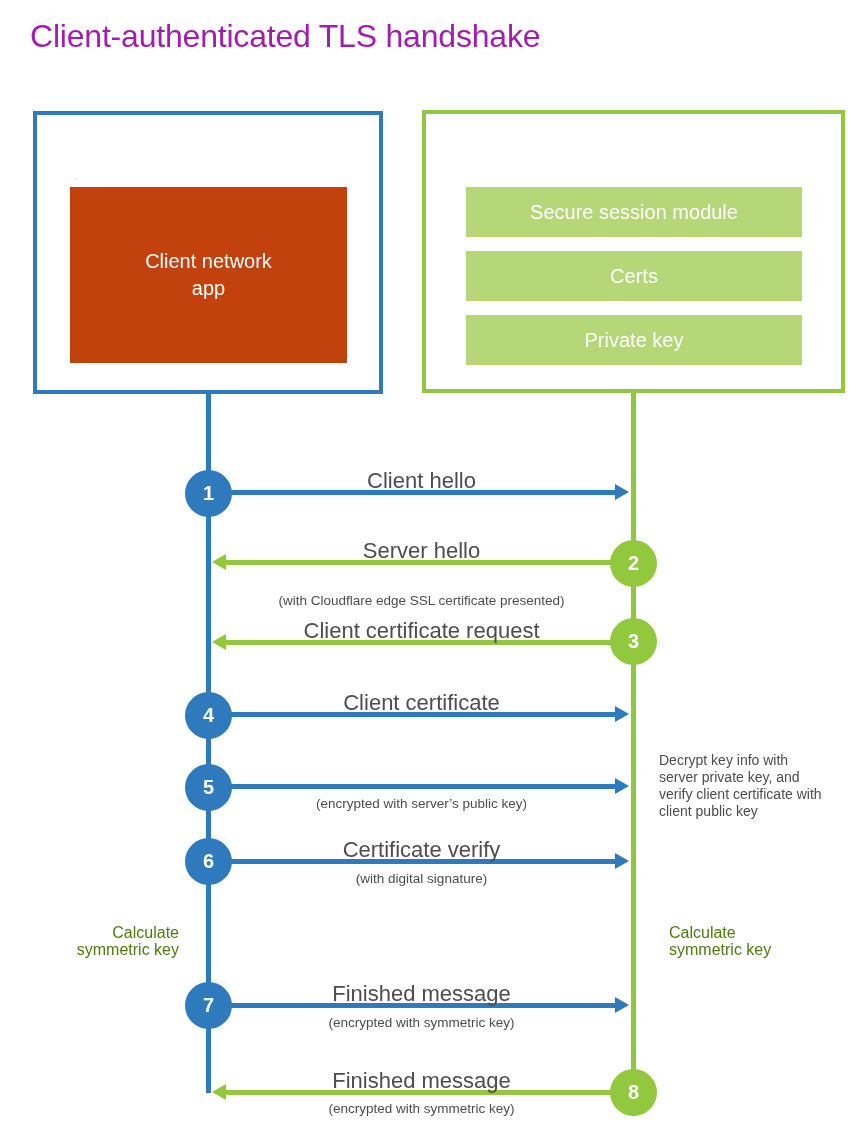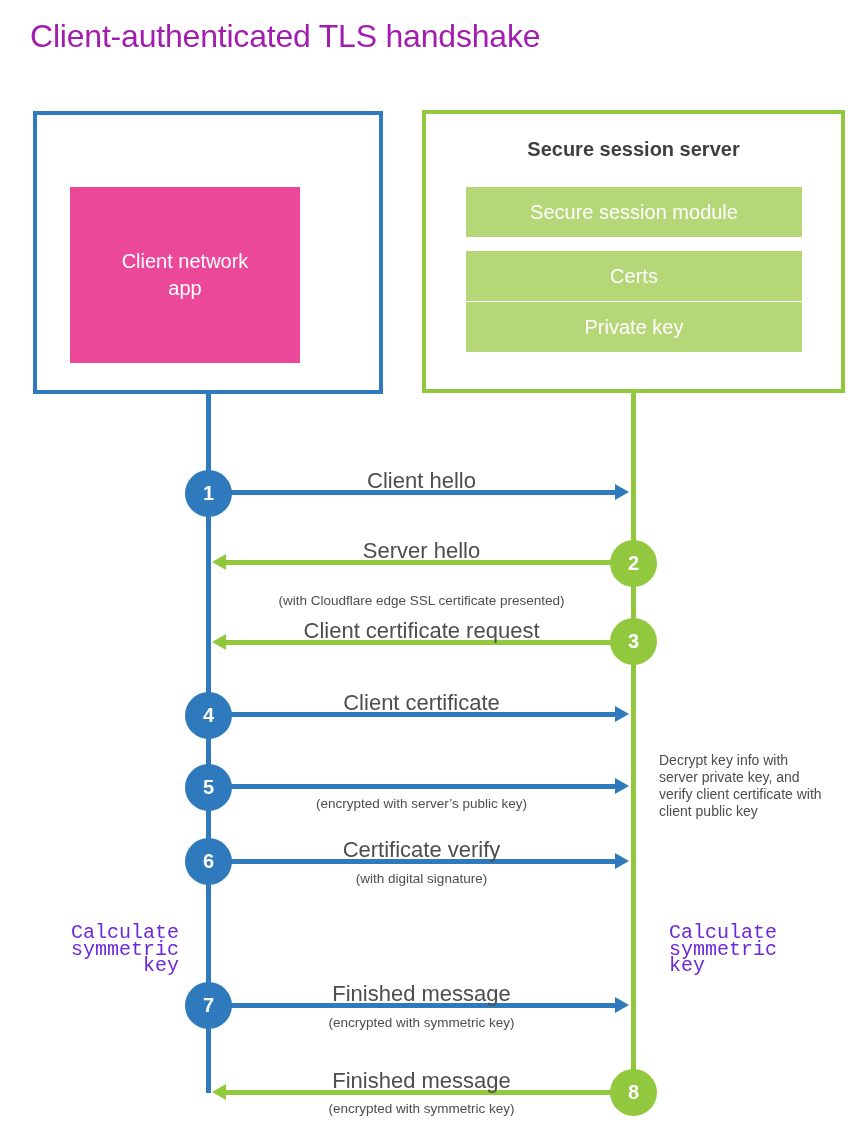--- a/index.html
+++ b/index.html
@@ -9,29 +9,29 @@
   .title { position:absolute; left:30px; top:18px; font-size:32px; font-weight:300;
            color:#a21caf; letter-spacing:-0.2px; }
 
   
   .devbox { position:absolute; background:#ffffff; z-index:2; }
   .devbox.blue  { left:33px;  top:111px; width:350px; height:283px; border:4px solid #2e7abd; }
   .devbox.green { left:422px; top:110px; width:423px; height:283px; border:4px solid #92c83e; }
   .box-title { margin-top:24px; text-align:center; font-size:20px; font-weight:bold; color:#3f3f3f; }
 
   
-  .app-box { position:absolute; left:33px; top:72px; width:230px; height:176px; background:#ec4899;
+  .app-box { position:absolute; left:33px; top:72px; width:277px; height:176px; background:#c2410c;
              color:#ffffff; font-size:20px; display:flex; align-items:center; justify-content:center;
              text-align:center; }
   .app-box span { width:150px; line-height:1.35; }
 
   
   .bar { position:absolute; left:40px; width:336px; height:50px; background:#b6d778; color:#ffffff;
          font-size:20px; display:flex; align-items:center; justify-content:center; }
-  .bar.b1 { top:73px; } .bar.b2 { top:137px; } .bar.b3 { top:188px; }
+  .bar.b1 { top:73px; } .bar.b2 { top:137px; } .bar.b3 { top:201px; }
 
   
   .vline { position:absolute; width:5px; z-index:1; }
   .vline.blue  { left:206px; top:394px; height:699px; background:#2e7abd; }
   .vline.green { left:631px; top:393px; height:703px; background:#92c83e; }
 
   
   .crc { position:absolute; width:47px; height:47px; border-radius:50%; color:#ffffff;
          font-weight:bold; font-size:20px; display:flex; align-items:center; justify-content:center;
          z-index:4; }
@@ -60,39 +60,38 @@
   .l1 { top:468px; } .l2 { top:538px; } .l2s { top:573px;margin-top:20px; }
   .l3 { top:618px; } .l4 { top:690px; }
   .l5 { top:762px; } .l5s { top:796px; }
   .l6 { top:837px; } .l6s { top:871px; }
   .l7 { top:981px; } .l7s { top:1015px; }
   .l8 { top:1068px; } .l8s { top:1101px; }
 
   
   .note-decrypt { position:absolute; left:659px; top:752px; width:168px; font-size:14px;
                   line-height:17px; color:#4d4d4d; }
-  .calc { position:absolute; font-size:20px; line-height:16.5px; color:#6d28d9;font-family:Liberation Mono, monospace; }
+  .calc { position:absolute; font-size:16px; line-height:16.5px; color:#4d7c0f; }
   .calc.left  { left:39px;  top:925px; width:140px; text-align:right; }
   .calc.right { left:669px; top:925px; width:110px; text-align:left; }
 </style>
 </head>
 <body>
 
 <div id="canvas">
 
   <div class="title">Client-authenticated TLS handshake</div>
 
   <div class="devbox blue">
     <div class="app-box">
       <span>Client network app</span>
     </div>
   </div>
 
   <div class="devbox green">
-    <div class="box-title">Secure session server</div>
     <div class="bar b1">Secure session module</div>
     <div class="bar b2">Certs</div>
     <div class="bar b3">Private key</div>
   </div>
 
   <div class="vline blue"></div>
   <div class="vline green"></div>
 
   <div class="arrow toright a1"></div>
   <div class="arrow toleft  a2"></div>

